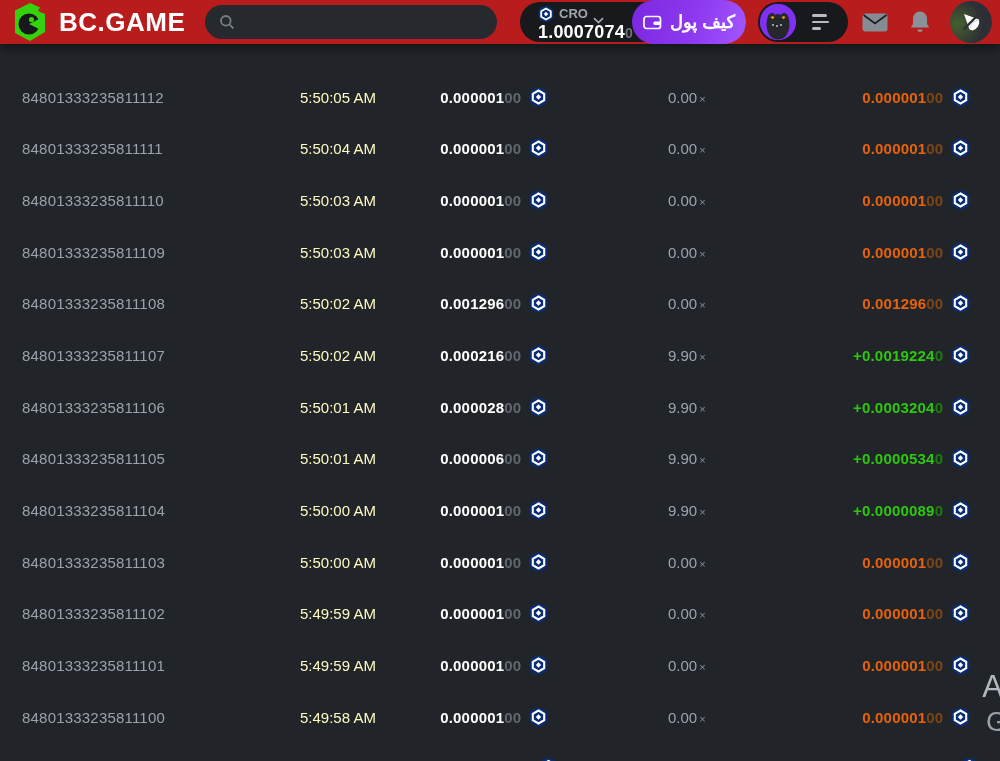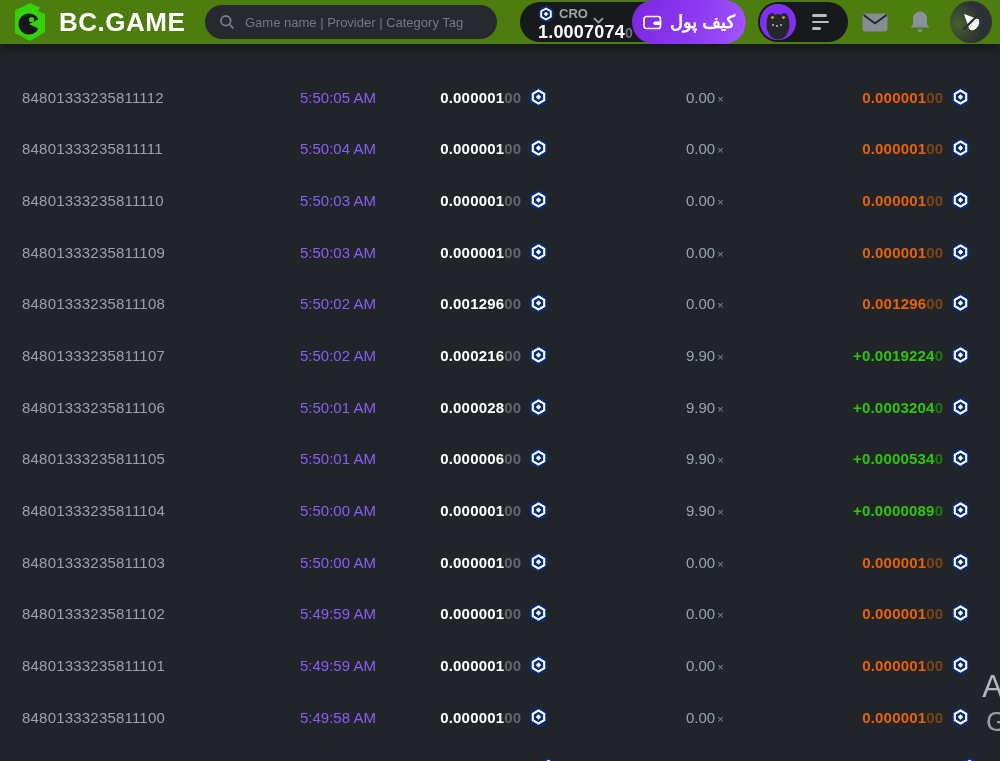--- a/index.html
+++ b/index.html
@@ -5,21 +5,21 @@
   html,body{margin:0;padding:0;}
   body{
     width:1000px;height:761px;position:relative;overflow:hidden;
     background:#212529;
     font-family:"Liberation Sans","DejaVu Sans",sans-serif;
     -webkit-font-smoothing:antialiased;
   }
   
   .header{
     position:absolute;top:0;left:0;width:1000px;height:44px;
-    background:#4d7c0f;z-index:10;
+    background:#b91c1c;z-index:10;
     box-shadow:0 5px 9px rgba(0,0,0,.38);
   }
   .logo-wrap{position:absolute;left:10px;top:2px;display:flex;align-items:center;gap:9px;}
   .brand{color:#fff;font-size:26px;font-weight:800;letter-spacing:.5px;line-height:40px;}
   .search{
     position:absolute;left:205px;top:5px;width:292px;height:34px;border-radius:17px;
     background:#26292e;display:flex;align-items:center;padding:0 0 0 14px;box-sizing:border-box;
   }
   .search input{
     background:transparent;border:none;outline:none;color:#c9ced4;
@@ -59,26 +59,26 @@
   .chat-circle{
     position:absolute;left:950px;top:1px;width:42px;height:42px;border-radius:50%;
     background:radial-gradient(circle at 18% 55%,#46602e 0%,#2c3036 62%);
     display:flex;align-items:center;justify-content:center;cursor:pointer;
   }
   
   .table-body{position:absolute;top:44px;left:0;width:1000px;padding-top:27px;}
   .tr{position:relative;height:51.66px;}
   .td{position:absolute;top:50%;transform:translateY(-50%);white-space:nowrap;}
   .c-id{left:22px;color:#9ba2aa;font-size:15px;letter-spacing:.2px;}
-  .c-time{left:300px;color:#8b5cf6;font-size:15px;}
+  .c-time{left:300px;color:#fef9c3;font-size:15px;}
   .c-amt{right:452px;display:flex;align-items:center;}
   .c-amt b{color:#fff;font-size:15px;font-weight:700;letter-spacing:.2px;}
   .c-amt i{color:#61676e;font-size:15px;font-weight:700;font-style:normal;}
   .coin{margin-left:8px;flex:none;display:block;}
-  .c-mult{left:686px;color:#9aa4ae;font-size:15px;}
+  .c-mult{left:668px;color:#9aa4ae;font-size:15px;}
   .c-mult .x{font-size:11px;color:#848c94;margin-left:2px;}
   .c-profit{right:30px;display:flex;align-items:center;}
   .c-profit b{font-size:15px;font-weight:700;letter-spacing:.2px;font-style:normal;}
   .c-profit i{font-size:15px;font-weight:700;font-style:normal;}
   .loss b{color:#e8610b;} .loss i{color:#7c4516;}
   .win b{color:#2ec70e;}  .win i{color:#1d7a10;}
   .partial-coin{position:absolute;}
   .watermark{position:absolute;color:#b2b8be;font-weight:400;z-index:5;}
   #wm-a{right:-3px;top:669px;font-size:31px;}
   #wm-g{right:-7px;top:707px;font-size:27px;color:#99a0a7;}
@@ -100,21 +100,20 @@
     <span class="brand">BC.GAME</span>
   </div>
 
   <div class="search">
     <span style="display:block;width:16px;height:16px;">
       <svg width="16" height="16" viewBox="0 0 16 16" fill="none" stroke="#7a8087" stroke-width="1.8">
         <circle cx="6.8" cy="6.8" r="4.8"></circle>
           <line x1="10.6" y1="10.6" x2="14.4" y2="14.4"></line>
       </svg>
     </span>
-    <input type="text" placeholder="Game name | Provider | Category Tag" style="">
   </div>
 
   <div class="bal-group">
     <div class="bal-left">
       <div class="bal-row1">
         <span style="display:block;width:16px;height:16px;">
           <svg width="16" height="16" viewBox="0 0 19 19">
             <circle cx="9.5" cy="9.5" r="9.5" fill="#0a2c72"></circle>
             <path d="M9.5 3 L15.2 6.3 V12.7 L9.5 16 L3.8 12.7 V6.3 Z" fill="none" stroke="#fff" stroke-width="2.1"></path>
             <rect x="7.6" y="7.6" width="3.8" height="3.8" fill="#fff" transform="rotate(45 9.5 9.5)"></rect>

